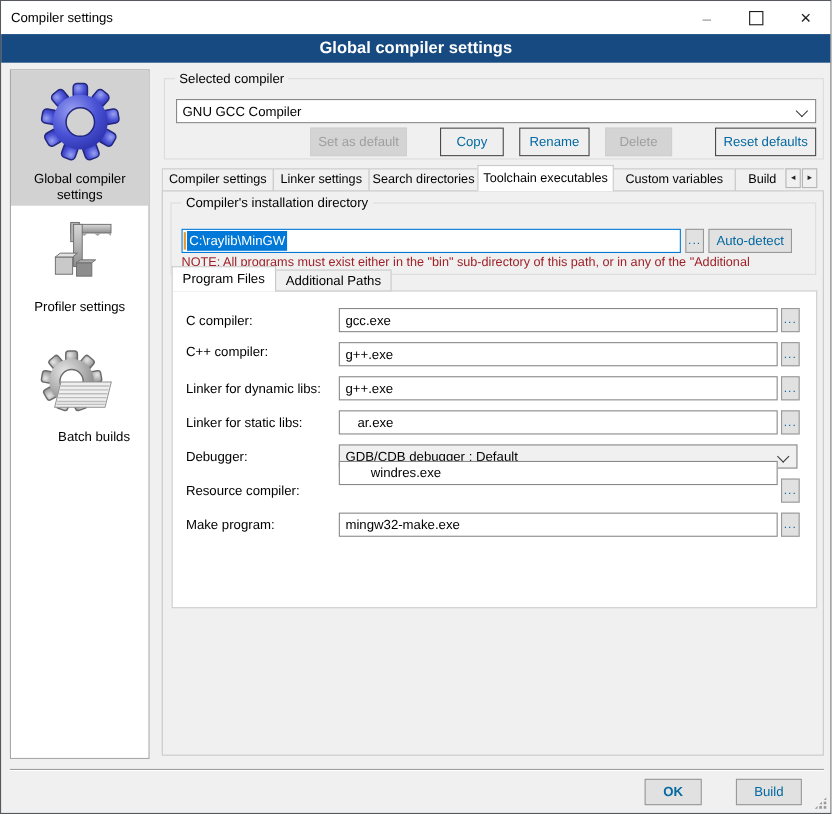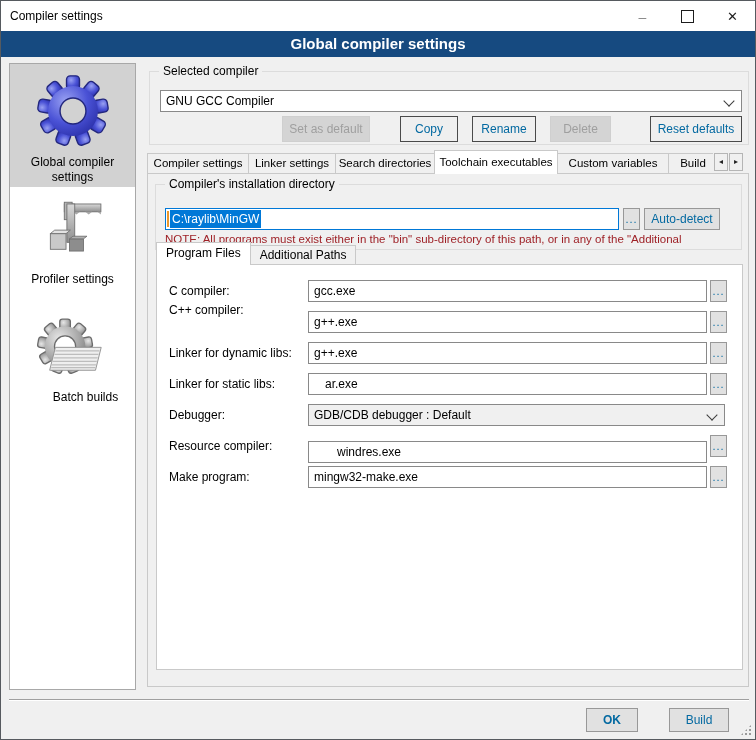--- a/index.html
+++ b/index.html
@@ -63,21 +63,21 @@
   .install-input{position:absolute;left:9px;top:23px;width:454px;height:22px;box-sizing:border-box;
     background:#fff;display:flex;align-items:center;padding-left:1px;overflow:hidden;}
   .caret{display:inline-block;width:2px;height:16px;margin-right:1px;}
   .sel-text{color:#fff;padding:2px 2px;font-size:12px;white-space:nowrap;}
   .note{position:absolute;left:9px;top:48px;width:570px;font-size:11.5px;white-space:nowrap;overflow:hidden;}
   .subtabstrip{position:absolute;left:8px;top:68px;height:23px;display:flex;align-items:flex-end;z-index:3;}
   .subtab{flex:0 0 auto;height:20px;box-sizing:border-box;background:#f0f0f0;border:1px solid #c9c9c9;
     padding:0 9px;font-size:12px;line-height:18px;white-space:nowrap;cursor:default;margin-left:-1px;}
   .subtab:first-child{margin-left:0;}
   .subtab.active{height:23px;background:#fff;border-bottom:none;position:relative;z-index:4;line-height:21px;}
-  .subpanel{position:absolute;left:8px;top:90px;width:587px;height:406px;background:#fff;
+  .subpanel{position:absolute;left:8px;top:90px;width:587px;height:289px;background:#fff;
     border:1px solid #c9c9c9;box-sizing:border-box;z-index:2;}
   .frow-label{position:absolute;left:12px;line-height:22px;font-size:12px;white-space:nowrap;}
   .frow-input{position:absolute;left:151px;width:399px;height:22px;border:1px solid #898989;
     background:#fff;box-sizing:border-box;line-height:20px;padding-left:5px;font-size:12px;white-space:nowrap;overflow:hidden;}
   .frow-dots{left:553px;width:17px;height:22px;}
   .frow-combo{left:151px;width:417px;}
   
   .divider{position:absolute;left:8px;top:698px;width:740px;height:0;
     border-top:1px solid #9f9f9f;border-bottom:1px solid #ffffff;}
   .btn.footer{height:24px;top:707px;background:#e1e1e1;border:1px solid #989898;}
@@ -213,33 +213,33 @@
       <div class="note" id="note" style="color: rgb(158, 32, 38);">NOTE: All programs must exist either in the "bin" sub-directory of this path, or in any of the "Additional</div>
     </div>
     <div class="subtabstrip" id="subtabstrip">
         <div class="subtab active">Program Files</div>
         <div class="subtab">Additional Paths</div>
       </div>
     <div class="subpanel" id="subpanel">
         <div class="frow-label" style="top: 15px;">C compiler:</div>
         <div class="frow-input" style="top: 15px;">gcc.exe</div>
         <button class="btn plain dots frow-dots" style="top: 15px;">...</button>
-        <div class="frow-label" style="top: 34px;">C++ compiler:</div>
+        <div class="frow-label" style="top: 44px;">C++ compiler:</div>
         <div class="frow-input" style="top: 46px;">g++.exe</div>
         <button class="btn plain dots frow-dots" style="top: 46px;">...</button>
         <div class="frow-label" style="top: 77px;">Linker for dynamic libs:</div>
         <div class="frow-input" style="top: 77px;">g++.exe</div>
         <button class="btn plain dots frow-dots" style="top: 77px;">...</button>
         <div class="frow-label" style="top: 108px;">Linker for static libs:</div>
         <div class="frow-input" style="top: 108px; padding-left: 16px;">ar.exe</div>
         <button class="btn plain dots frow-dots" style="top: 108px;">...</button>
         <div class="frow-label" style="top: 139px;">Debugger:</div>
         <div class="combo gray frow-combo" style="top: 139px;"><span>GDB/CDB debugger : Default</span><span class="chev"></span></div>
         <div class="frow-label" style="top: 170px;">Resource compiler:</div>
-        <div class="frow-input" style="top: 176px; padding-left: 28px;">windres.exe</div>
+        <div class="frow-input" style="top: 154px; padding-left: 28px;">windres.exe</div>
         <button class="btn plain dots frow-dots" style="top: 170px;">...</button>
         <div class="frow-label" style="top: 201px;">Make program:</div>
         <div class="frow-input" style="top: 201px;">mingw32-make.exe</div>
         <button class="btn plain dots frow-dots" style="top: 201px;">...</button>
       </div>
   </div>
 
   <div class="divider"></div>
   <button class="btn footer ok">OK</button>
   <button class="btn footer cancel">Build</button>

